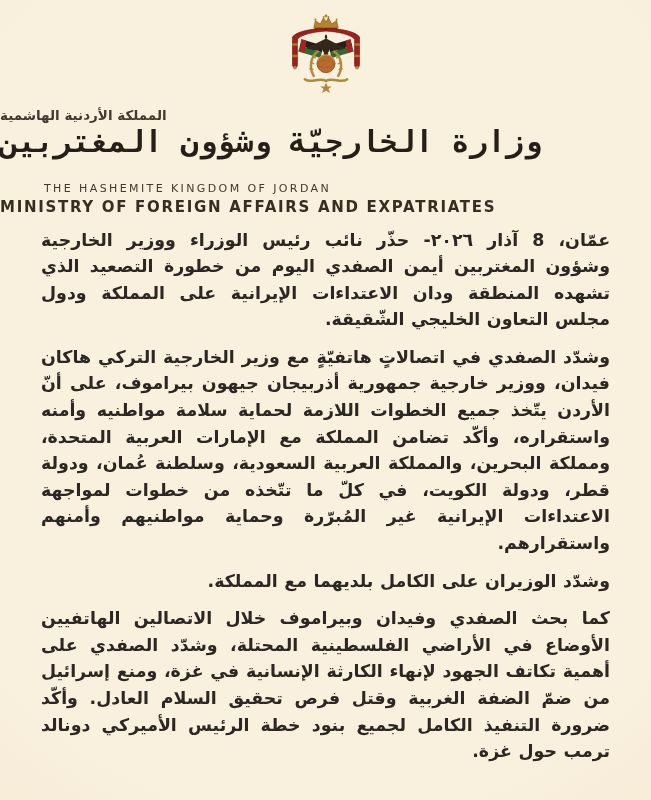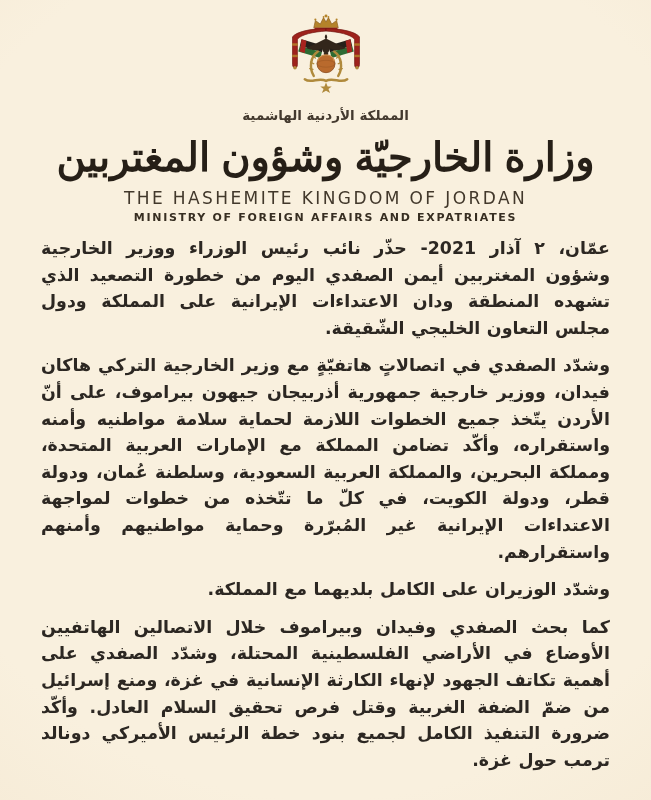--- a/index.html
+++ b/index.html
@@ -3,37 +3,37 @@
 <meta charset="utf-8">
 <style>
   html,body{margin:0;padding:0;}
   .page{
     width:651px;height:800px;
     background:radial-gradient(ellipse 120% 100% at 50% 45%, #f9f0de 55%, #f3e7d0 88%, #eaddc2 100%);
     font-family:"DejaVu Sans", sans-serif;
     overflow:hidden;
     box-sizing:border-box;
   }
-  .header{text-align:center;padding-top:12px;}
+  .header{padding-top:12px;}
   .crest{display:block;margin:0 auto;}
   .kingdom-ar{
     font-size:13.5px;font-weight:700;color:#43392e;
     margin-top:3px;letter-spacing:0;
   }
   .ministry-ar{
-    font-size:40px;font-weight:700;color:#261f17;
-    margin-top:9px;line-height:1.25;
-    font-family:Liberation Sans, sans-serif;
+    font-size:30px;font-weight:700;color:#261f17;
+    margin-top:3px;line-height:1.25;
+    font-family:Liberation Mono, monospace;
   }
   .kingdom-en{
-    font-size:17px;letter-spacing:2.4px;color:#42382b;
-    margin-top:6px;font-weight:500;
+    font-size:11px;letter-spacing:2.4px;color:#42382b;
+    margin-top:18px;font-weight:500;padding-left:44px;
   }
   .ministry-en{
-    font-size:11px;letter-spacing:1.7px;color:#372e22;
+    font-size:15px;letter-spacing:1.7px;color:#372e22;
     margin-top:3px;font-weight:700;
   }
   .body-text{
     direction:rtl;
     padding:11px 41px 0 41px;
   }
   .body-text p{
     margin:0 0 11px 0;
     font-size:17.4px;
     line-height:26.6px;
@@ -111,20 +111,20 @@
     <div class="kingdom-ar">المملكة الأردنية الهاشمية</div>
 
     <div class="ministry-ar">وزارة الخارجيّة وشؤون المغتربين</div>
 
     <div class="kingdom-en">THE HASHEMITE KINGDOM OF JORDAN</div>
 
     <div class="ministry-en">MINISTRY OF FOREIGN AFFAIRS AND EXPATRIATES</div>
   </div>
 
   <div class="body-text">
-    <p>عمّان، ٢ آذار 2021- حذّر نائب رئيس الوزراء ووزير الخارجية وشؤون المغتربين أيمن الصفدي اليوم من خطورة التصعيد الذي تشهده المنطقة ودان الاعتداءات الإيرانية على المملكة ودول مجلس التعاون الخليجي الشّقيقة.</p>
+    <p>عمّان، 8 آذار ٢٠٢٦- حذّر نائب رئيس الوزراء ووزير الخارجية وشؤون المغتربين أيمن الصفدي اليوم من خطورة التصعيد الذي تشهده المنطقة ودان الاعتداءات الإيرانية على المملكة ودول مجلس التعاون الخليجي الشّقيقة.</p>
     <p>وشدّد الصفدي في اتصالاتٍ هاتفيّةٍ مع وزير الخارجية التركي هاكان فيدان، ووزير خارجية جمهورية أذربيجان جيهون بيراموف، على أنّ الأردن يتّخذ جميع الخطوات اللازمة لحماية سلامة مواطنيه وأمنه واستقراره، وأكّد تضامن المملكة مع الإمارات العربية المتحدة، ومملكة البحرين، والمملكة العربية السعودية، وسلطنة عُمان، ودولة قطر، ودولة الكويت، في كلّ ما تتّخذه من خطوات لمواجهة الاعتداءات الإيرانية غير المُبرّرة وحماية مواطنيهم وأمنهم واستقرارهم.</p>
     <p>وشدّد الوزيران على الكامل بلديهما مع المملكة.</p>
     <p>كما بحث الصفدي وفيدان وبيراموف خلال الاتصالين الهاتفيين الأوضاع في الأراضي الفلسطينية المحتلة، وشدّد الصفدي على أهمية تكاتف الجهود لإنهاء الكارثة الإنسانية في غزة، ومنع إسرائيل من ضمّ الضفة الغربية وقتل فرص تحقيق السلام العادل. وأكّد ضرورة التنفيذ الكامل لجميع بنود خطة الرئيس الأميركي دونالد ترمب حول غزة.</p>
 
   </div>
 
 </div>
 
 </body></html>

